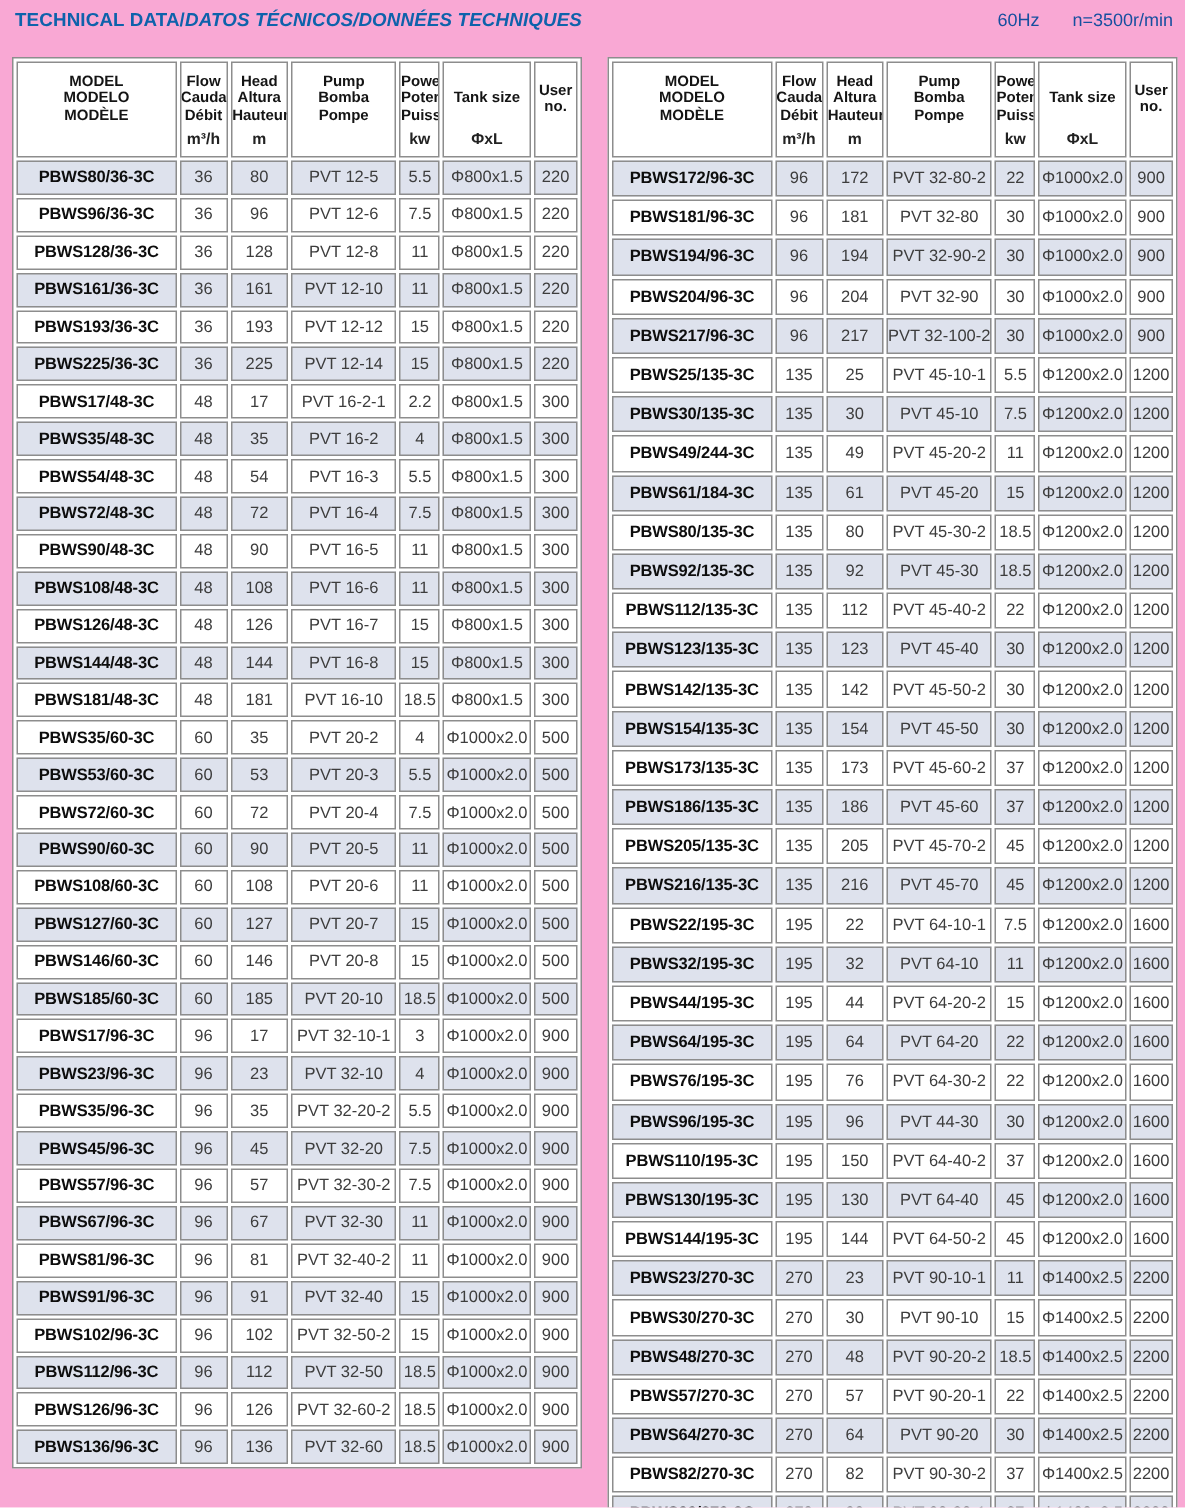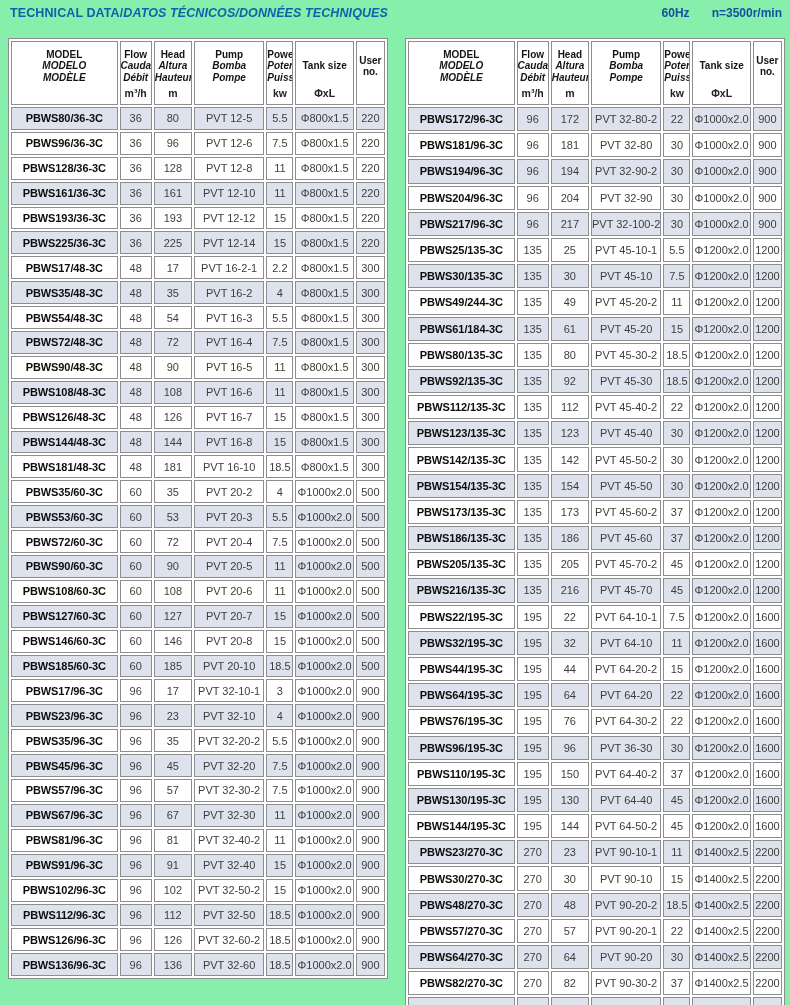--- a/index.html
+++ b/index.html
@@ -1,32 +1,32 @@
 <!DOCTYPE html>
 <html style="--title-blue: #0e62ab; --freq-blue: #164f9f; --row-shade: #dee2ed; --border-gray: #8d8d8d;"><head>
 <meta charset="utf-8">
 <style>
   html,body{margin:0;padding:0;background:#ffffff;}
   .page{
     position:relative;
     width:790px;height:1005px;
-    background:#86efac;
+    background:#f9a8d4;
     font-family:"Liberation Sans","DejaVu Sans",sans-serif;
     overflow:hidden;
   }
   .page-title{
     position:absolute;left:10px;top:6px;
     font-size:12.5px;font-weight:bold;
     color:var(--title-blue,#0e62ab);
     letter-spacing:.1px;white-space:nowrap;
   }
   .page-title .it{font-style:italic;}
   .freq-block{
     position:absolute;right:8px;top:6px;
-    font-size:12px;font-weight:bold;
+    font-size:12px;font-weight:normal;
     color:var(--freq-blue,#164f9f);
     white-space:nowrap;
     margin-left:10px;
   }
   .freq-block .sp{display:inline-block;width:22px;}
   table.pump-table{
     position:absolute;top:38px;
     width:380px;
     border:1px solid var(--border-gray,#8d8d8d);
     border-collapse:separate;border-spacing:2px;
@@ -43,21 +43,21 @@
   }
   .pump-table th{
     height:62px;
     font-size:10px;line-height:11px;
     font-weight:bold;color:#141414;
     vertical-align:top;
   }
   .hwrap{display:flex;flex-direction:column;justify-content:space-between;height:62px;box-sizing:border-box;padding:3px 0 4px;}
   .hlines{flex:1;display:flex;flex-direction:column;justify-content:center;}
   .hlines div{line-height:11.5px;}
-  .hlines .it{font-style:italic;}
+  .hlines .it{}
   .hunit{font-weight:bold;font-size:10.5px;color:#222;height:13px;line-height:13px;}
   .pump-table td{
     font-size:11px;color:#3d3d3d;
     height:20.9px;
   }
   table.tbl-right td{height:22.2px;}
   .pump-table td.model{
     font-weight:bold;color:#0d0d0d;font-size:11px;letter-spacing:-0.1px;
   }
   .pump-table tr.shade td{background:var(--row-shade,#dee2ed);}
@@ -771,21 +771,21 @@
           <td>76</td>
           <td>PVT 64-30-2</td>
           <td>22</td>
           <td>Φ1200x2.0</td>
           <td>1600</td>
         </tr>
         <tr class="shade">
           <td class="model">PBWS96/195-3C</td>
           <td>195</td>
           <td>96</td>
-          <td>PVT 36-30</td>
+          <td>PVT 44-30</td>
           <td>30</td>
           <td>Φ1200x2.0</td>
           <td>1600</td>
         </tr>
         <tr>
           <td class="model">PBWS110/195-3C</td>
           <td>195</td>
           <td>150</td>
           <td>PVT 64-40-2</td>
           <td>37</td>

